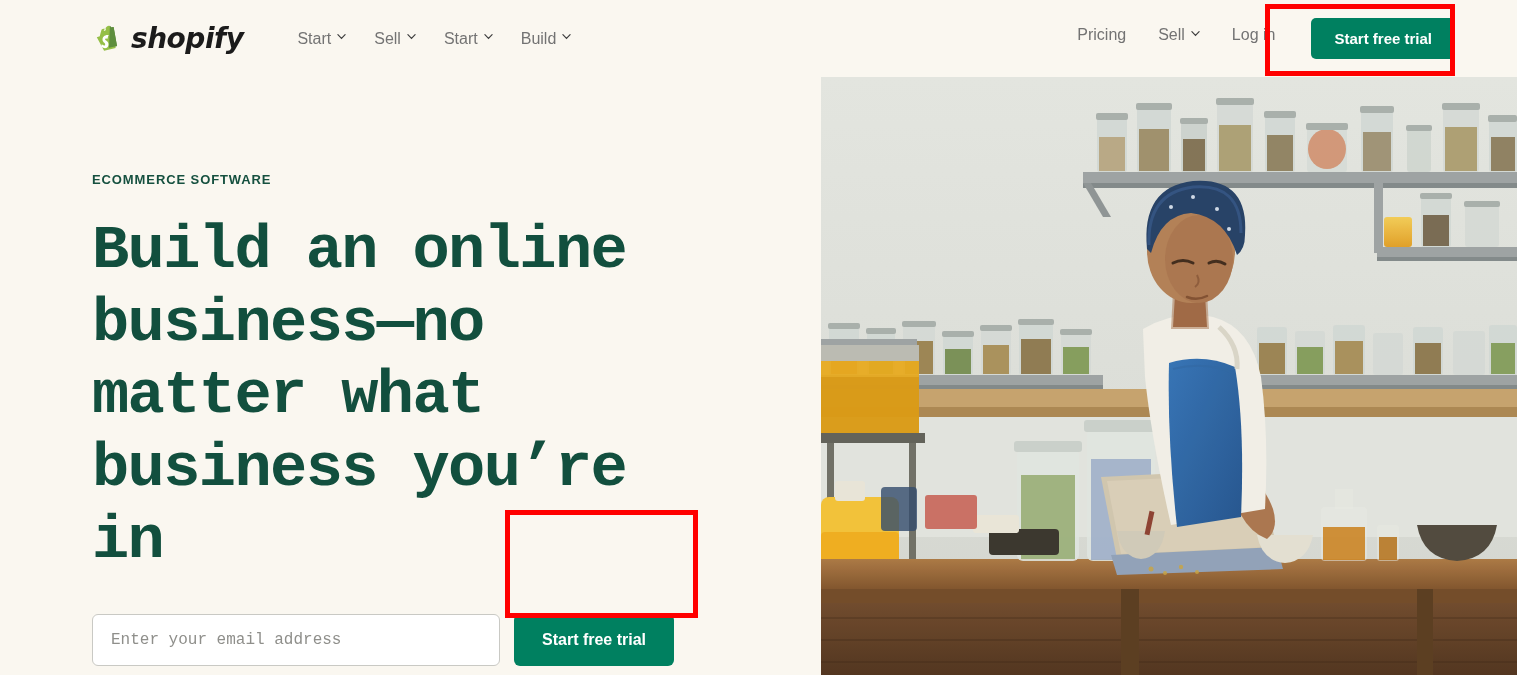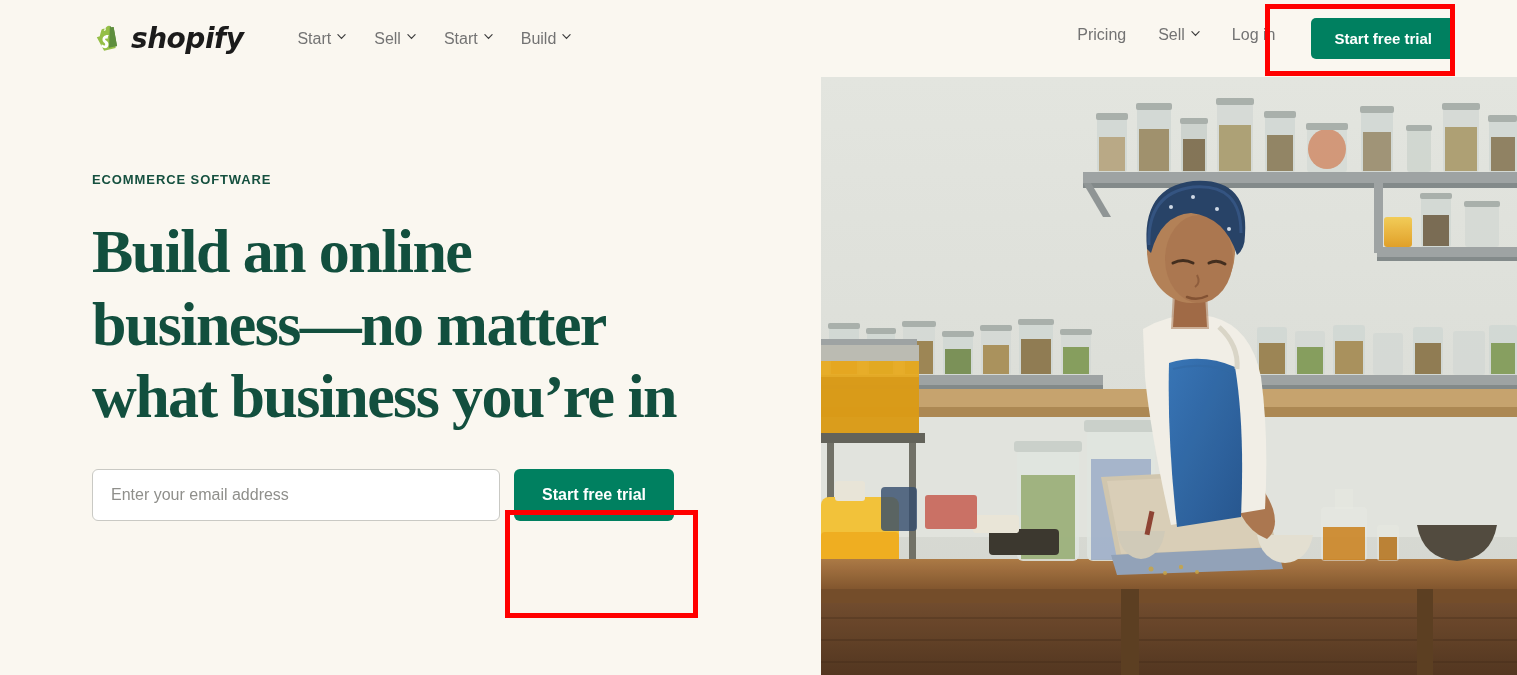--- a/index.html
+++ b/index.html
@@ -115,21 +115,21 @@
 
   .eyebrow {
     font-size: 13px;
     font-weight: 700;
     letter-spacing: 0.9px;
     color: #15503F;
     margin-bottom: 28px;
   }
 
   .hero-title {
-    font-family: Liberation Serif, serif;
+    font-family: Liberation Mono, monospace;
     font-size: 62px;
     line-height: 1.17;
     font-weight: 700;
     letter-spacing: -1.6px;
     color: #124F3E;
     max-width: 600px;
     margin-bottom: 36px;
   }
 
   .hero-form {
@@ -141,21 +141,21 @@
 
   .email-input {
     width: 408px;
     height: 52px;
     border: 1px solid #c9c9c4;
     border-radius: 6px;
     background: #ffffff;
     padding: 0 18px;
     font-size: 16px;
     color: #1b1b1b;
-    font-family: Liberation Sans, sans-serif;
+    font-family: Liberation Mono, monospace;
     outline: none;
   }
   .email-input::placeholder { color: #8f8f8b; }
 
   .hero-cta-wrap { position: relative; }
 
   .btn-trial-hero {
     background: #008060;
     color: #ffffff;
     font-size: 16px;

